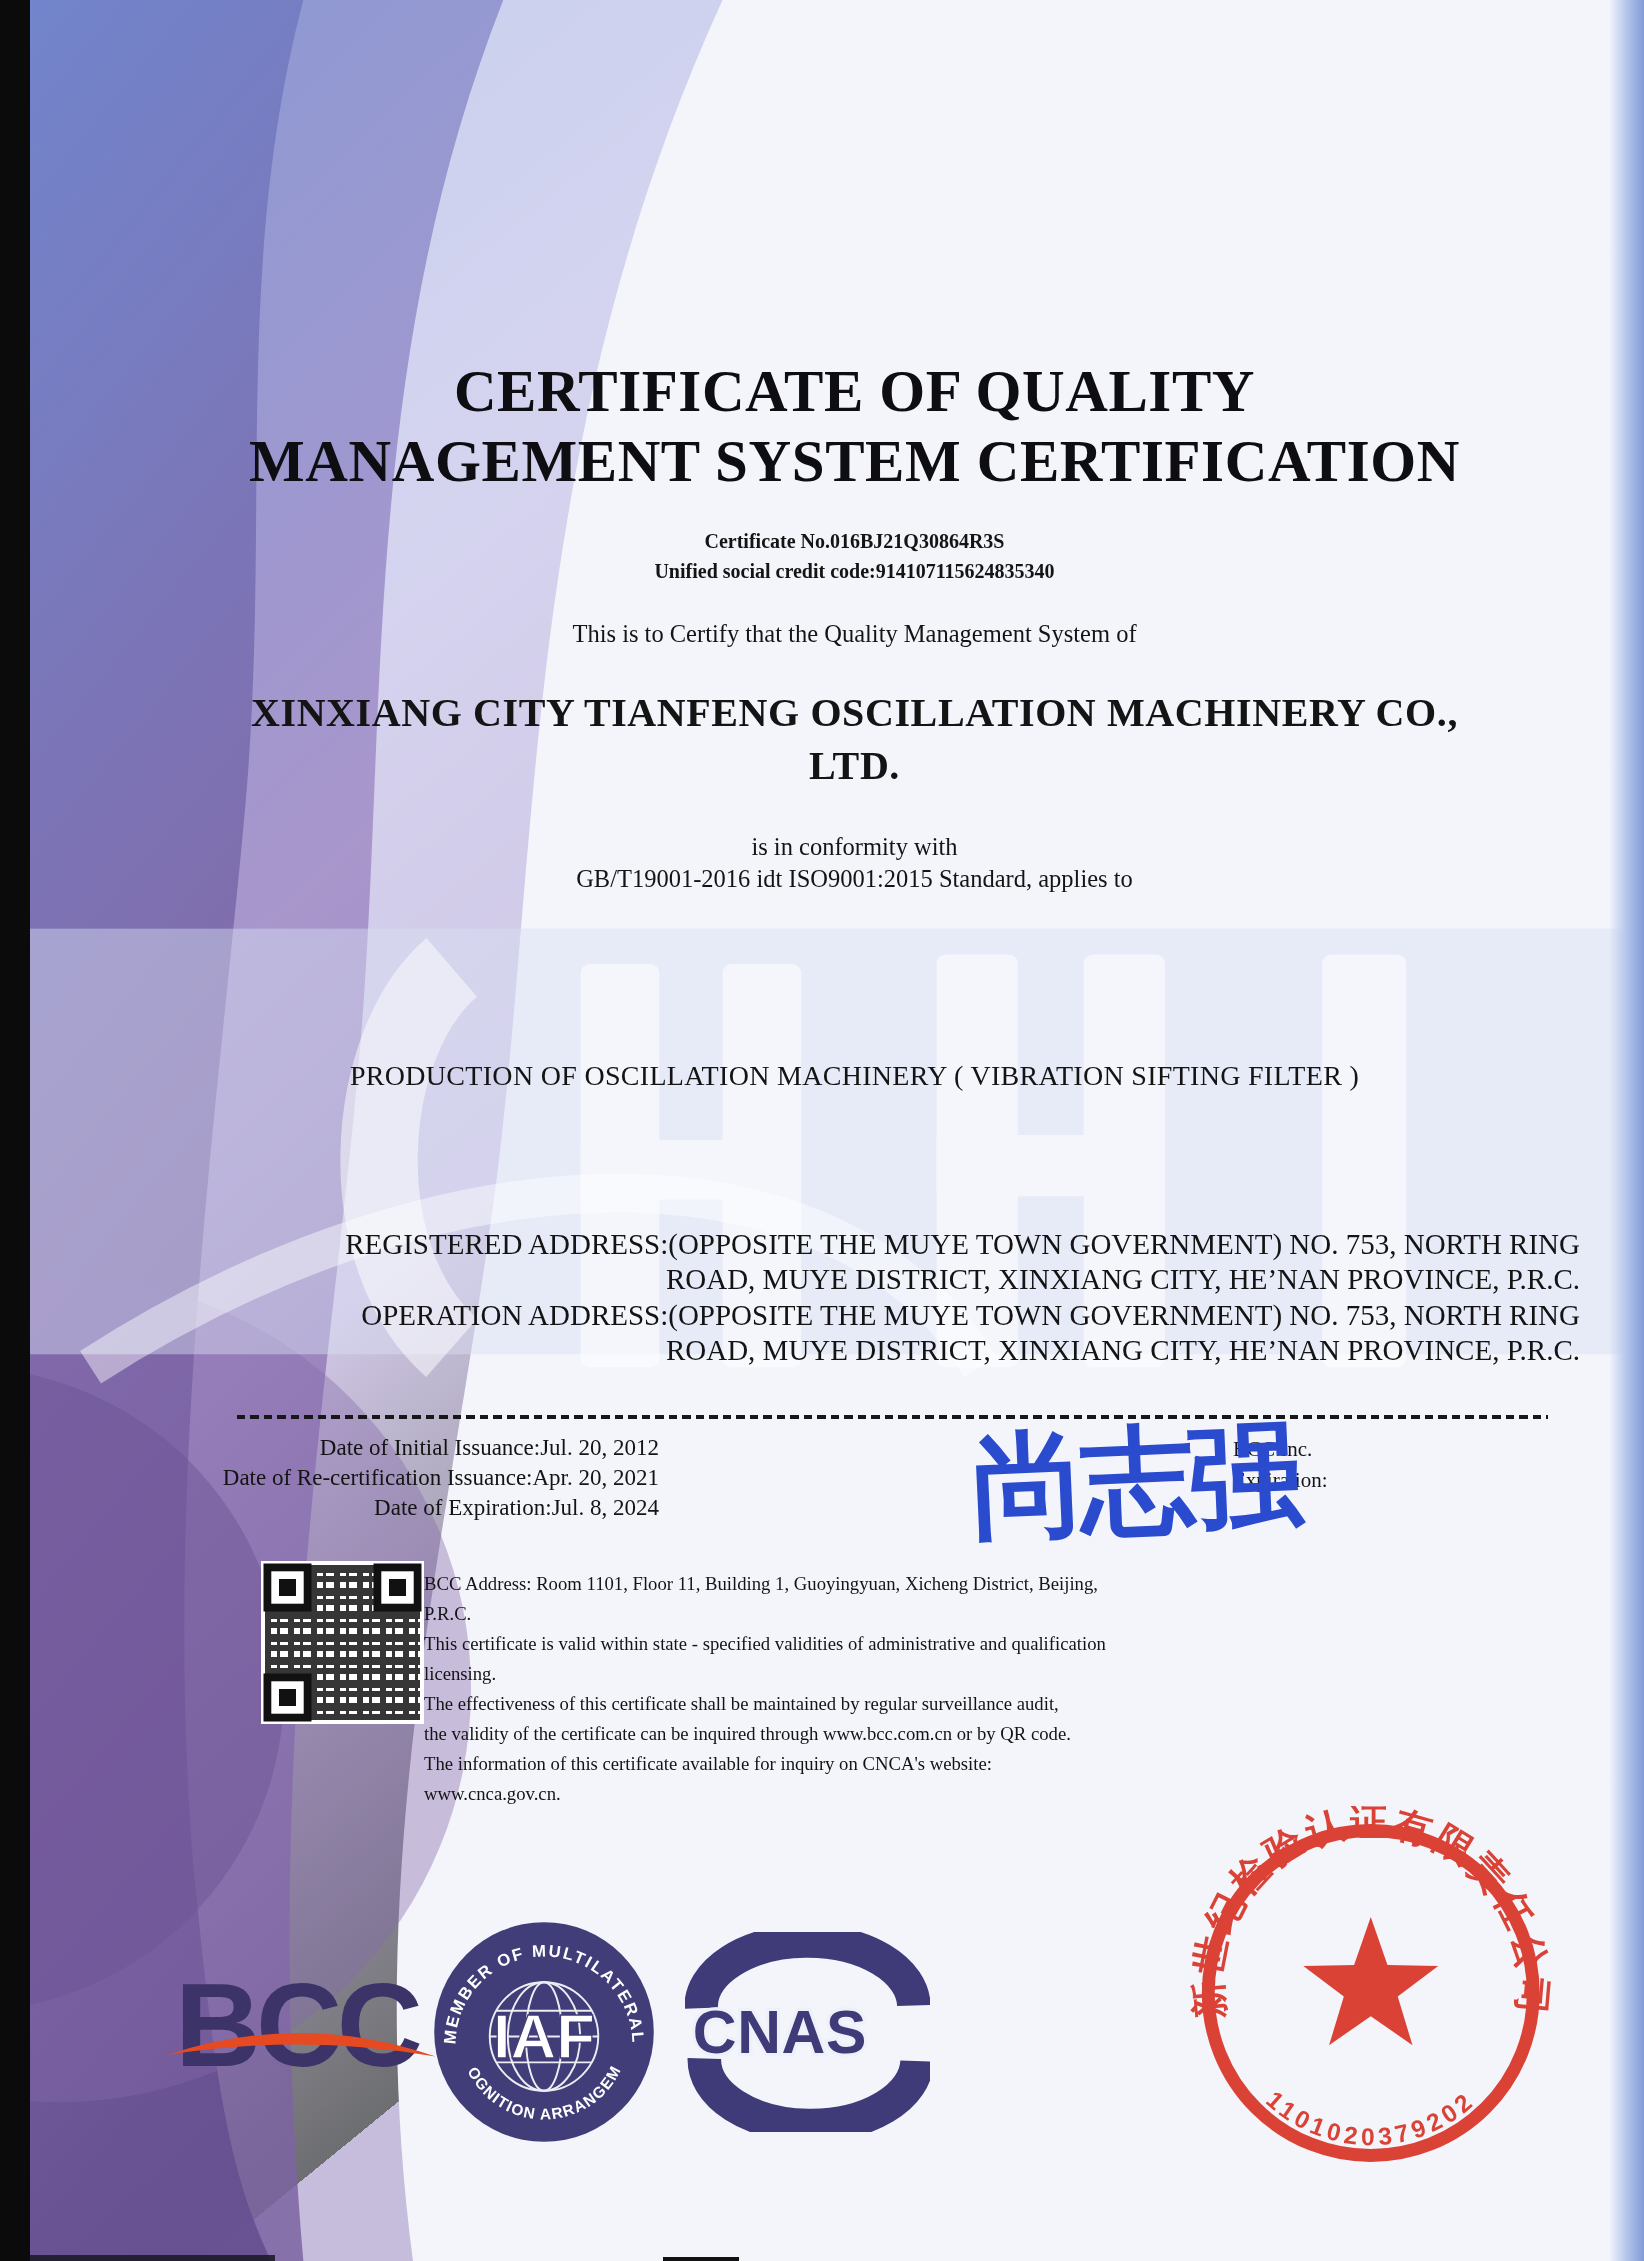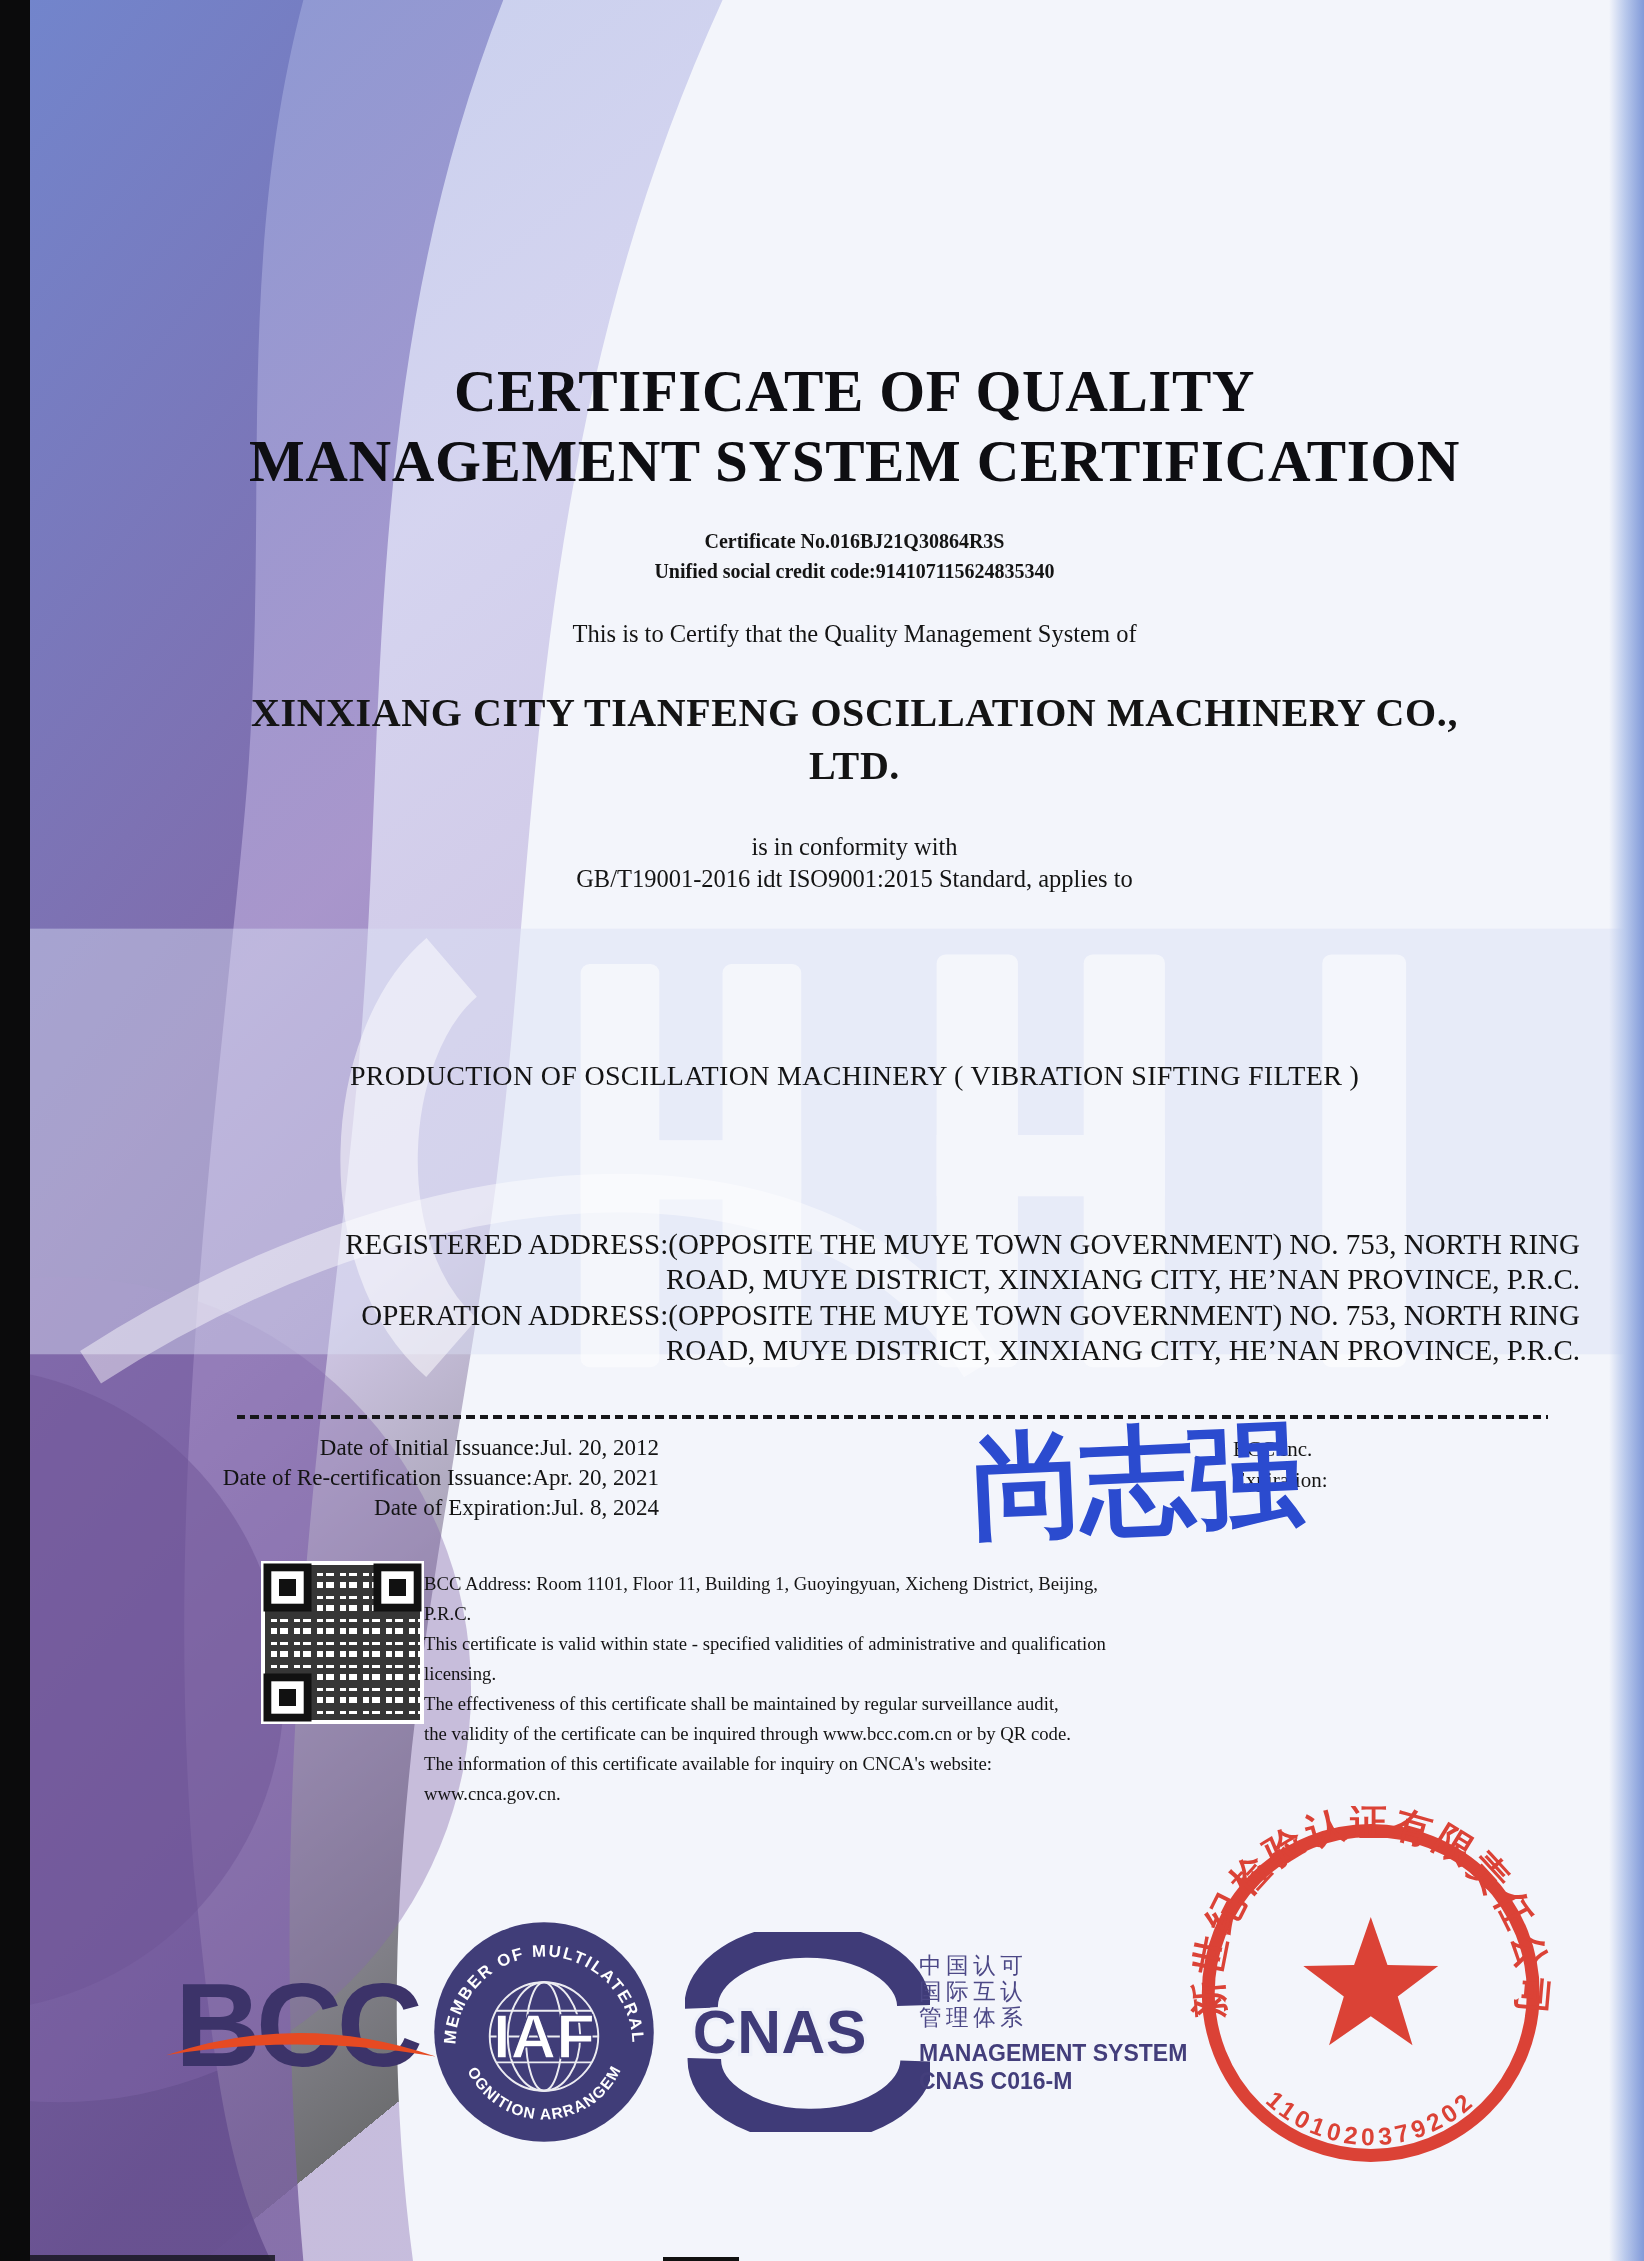--- a/index.html
+++ b/index.html
@@ -186,27 +186,20 @@
       <textPath href="#iafBot" startOffset="50%" text-anchor="middle">RECOGNITION ARRANGEMENT</textPath>
     </text>
   </svg>
 
   <svg class="logo" style="left:685px;top:1932px;" width="245" height="200" viewBox="0 0 380 310">
     <path d="M 25,118 A 165,102 0 0 1 355,114" stroke="#3f3b78" stroke-width="52" fill="none"></path>
     <path d="M 30,196 A 165,102 0 0 0 360,200" stroke="#3f3b78" stroke-width="52" fill="none"></path>
     <text x="12" y="188" font-family="Liberation Sans, DejaVu Sans, sans-serif" font-size="94" font-weight="bold" fill="#3f3b78" letter-spacing="1" stroke="#eef1f9" stroke-width="10" paint-order="stroke">CNAS</text>
   </svg>
 
-  <div class="accred">
-    <div class="zh">中国认可</div>
-    <div class="zh">国际互认</div>
-    <div class="zh">管理体系</div>
-    <div class="en">MANAGEMENT SYSTEM</div>
-    <div class="en" style="margin-top:0;">CNAS C016-M</div>
-  </div>
 
   <svg class="logo seal" style="left:1187px;top:1806px;z-index:12;" width="374" height="374" viewBox="0 0 580 580">
     <defs>
       <path id="sealTop" d="M 65,350 A 232,232 0 1 1 505,350" fill="none"></path>
       <path id="sealBot" d="M 95,430 A 236,236 0 0 0 475,430" fill="none"></path>
     </defs>
     <circle cx="285" cy="290" r="252" fill="none" stroke="#e5382a" stroke-width="20"></circle>
     <polygon fill="#e5382a" points="285,172 310.9,246.4 389.6,248 326.8,295.6 349.7,371 285,326 220.3,371 243.2,295.6 180.4,248 259.1,246.4"></polygon>
     <text font-size="58" fill="#e5382a" font-weight="bold" letter-spacing="6" font-family="DejaVu Sans, Liberation Sans, sans-serif">
       <textPath href="#sealTop" startOffset="50%" text-anchor="middle">新世纪检验认证有限责任公司</textPath>

